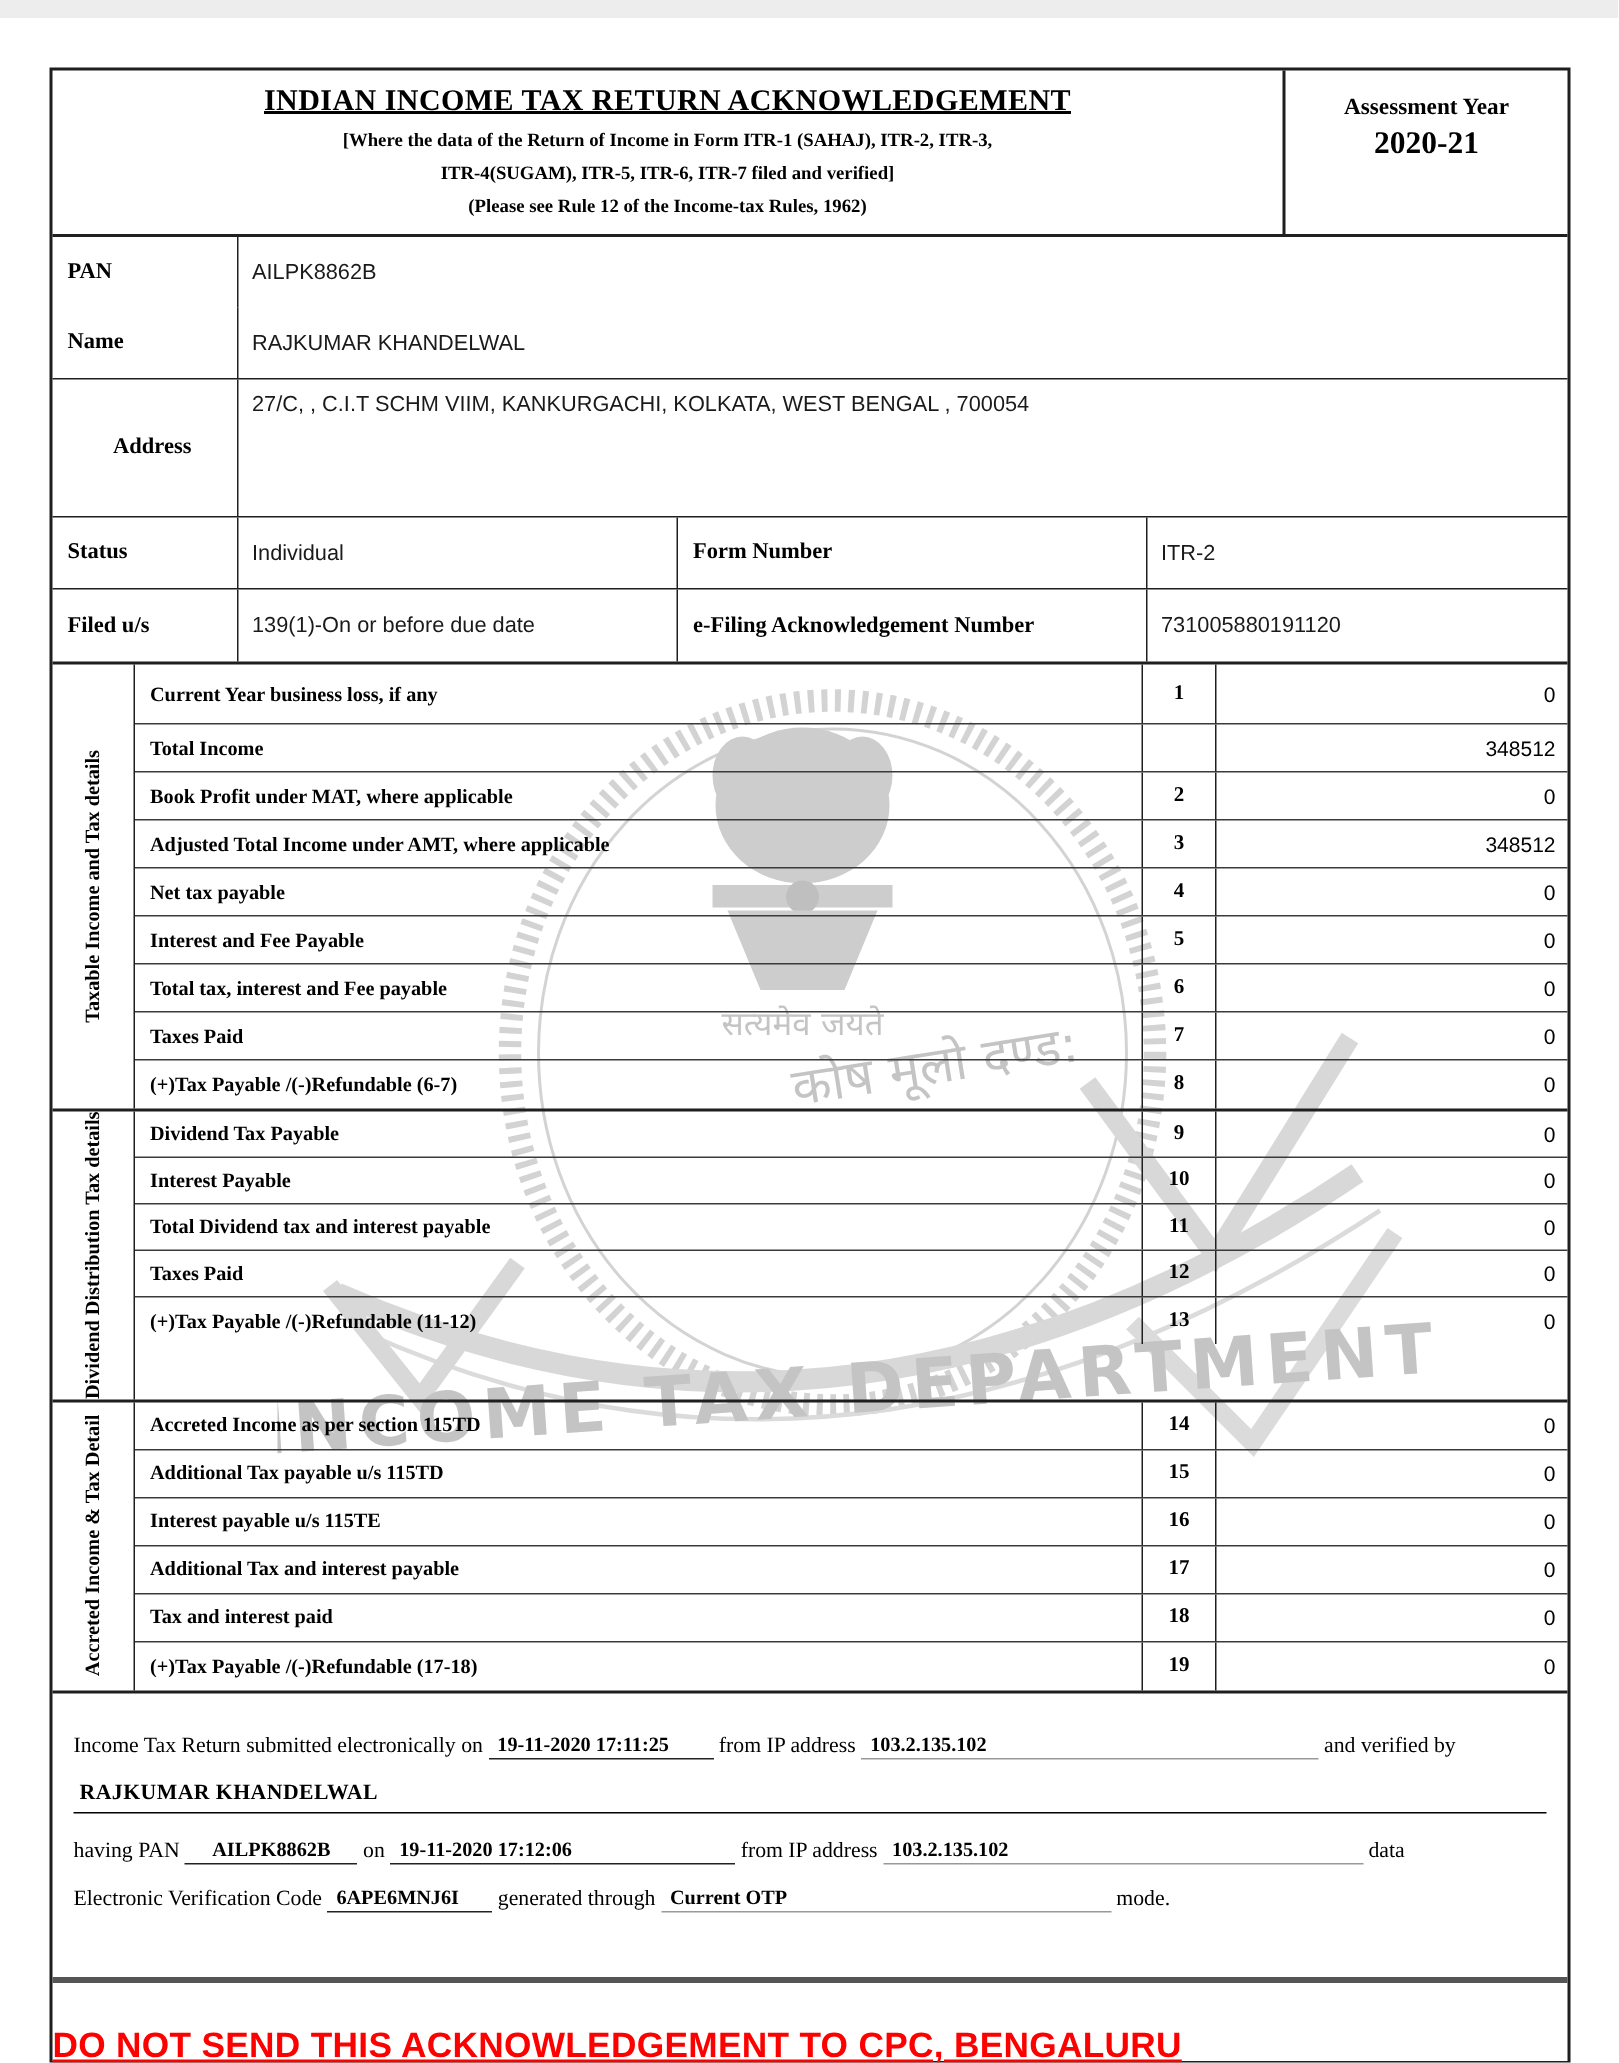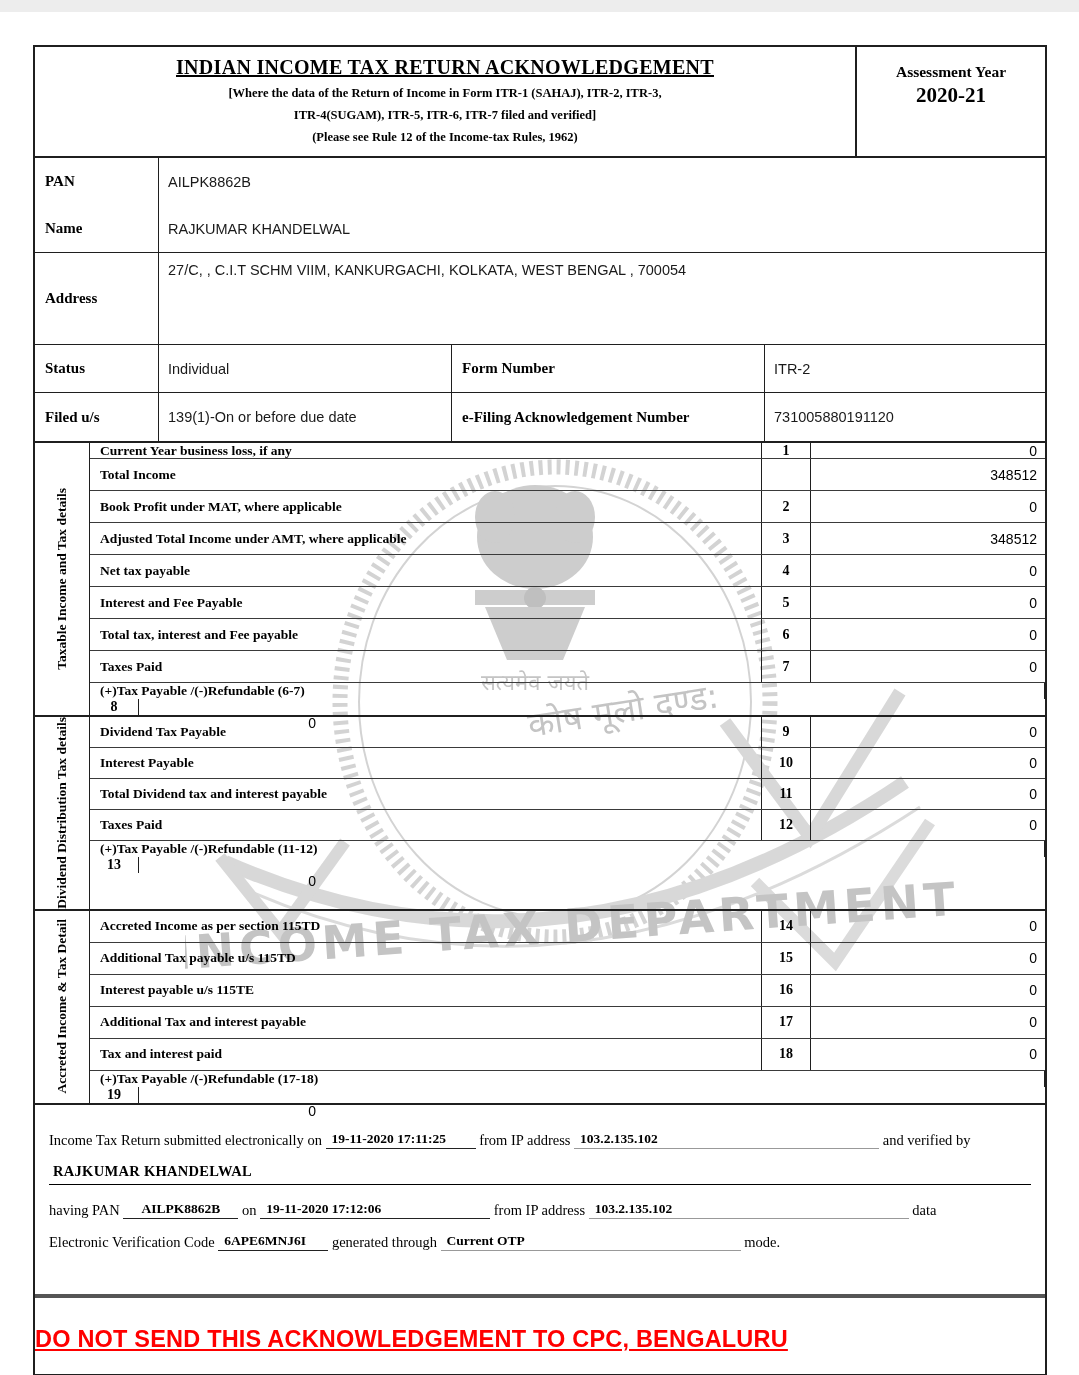--- a/index.html
+++ b/index.html
@@ -29,37 +29,37 @@
 
   
   .info-row { display: flex; border-bottom: 1.5px solid #1f1f1f; }
   .lbl { font-weight: bold; font-size: 15px; padding-left: 10px; }
   .val { font-family: "Liberation Sans", sans-serif; font-size: 14.5px; color: #1a1a1a; padding-left: 9px; }
   .cell-v { display: flex; align-items: center; }
   .col-label { width: 124px; border-right: 1.5px solid #1f1f1f; }
   .panname { border-bottom: 1.5px solid #1f1f1f; }
   .panname .half { display: flex; height: 47px; }
   .addr-row { height: 92px; }
-  .addr-row .col-label { display: flex; align-items: center; }
+  .addr-row .col-label { display: flex; align-items: center; justify-content: center; }
   .addr-row .val { padding-top: 9px; }
   .grid4 { height: 48px; }
   .g-val1 { width: 293px; border-right: 1.5px solid #1f1f1f; }
   .g-lab2 { width: 313px; border-right: 1.5px solid #1f1f1f; }
   .g-val2 { flex: 1; }
   .filed { height: 50px; border-bottom: 2px solid #1f1f1f; }
 
   
   .section { display: flex; border-bottom: 2px solid #1f1f1f; }
   .vert-cell { width: 55px; border-right: 1.5px solid #1f1f1f; display: flex;
                align-items: center; justify-content: center; }
   .vert-text { writing-mode: vertical-rl; transform: rotate(180deg); font-weight: bold;
                font-size: 13.5px; text-align: center; line-height: 1.35; }
   .rows { flex: 1; display: flex; flex-direction: column; }
   .trow { display: flex; border-bottom: 1px solid #3a3a3a; }
-  .trow:last-child { border-bottom: none; flex-direction: column; }
+  .trow:last-child { border-bottom: none; }
   .t-label { flex: 1; border-right: 1.5px solid #1f1f1f; font-weight: bold; font-size: 13.5px;
              padding-left: 10px; display: flex; align-items: center; }
   .t-sno { width: 49px; border-right: 1.5px solid #1f1f1f; font-weight: bold; font-size: 14px;
            display: flex; align-items: center; justify-content: center; }
   .t-val { width: 234px; font-family: "Liberation Sans", sans-serif; font-size: 14px;
            display: flex; align-items: center; justify-content: flex-end; padding-right: 8px; }
 
   
   .verify { padding: 26px 14px 0 14px; font-size: 14.5px; height: 189px; }
   .v-line { margin-bottom: 14px; white-space: nowrap; }
@@ -179,21 +179,21 @@
         <span class="val">731005880191120</span>
       </div>
     </div>
 
     <div id="table-sections">
         <div class="section">
           <div class="vert-cell">
             <div class="vert-text">Taxable Income and Tax details</div>
           </div>
           <div class="rows">
-            <div class="trow" style="height: 16px; text-align: right;">
+            <div class="trow" style="height: 40px; text-align: right;">
               <div class="t-label">Current Year business loss, if any</div>
               <div class="t-sno">1</div>
               <div class="t-val">0</div>
             </div>
             <div class="trow" style="height: 32px;">
               <div class="t-label">Total Income</div>
               <div class="t-sno"></div>
               <div class="t-val">348512</div>
             </div>
             <div class="trow" style="height: 32px;">

